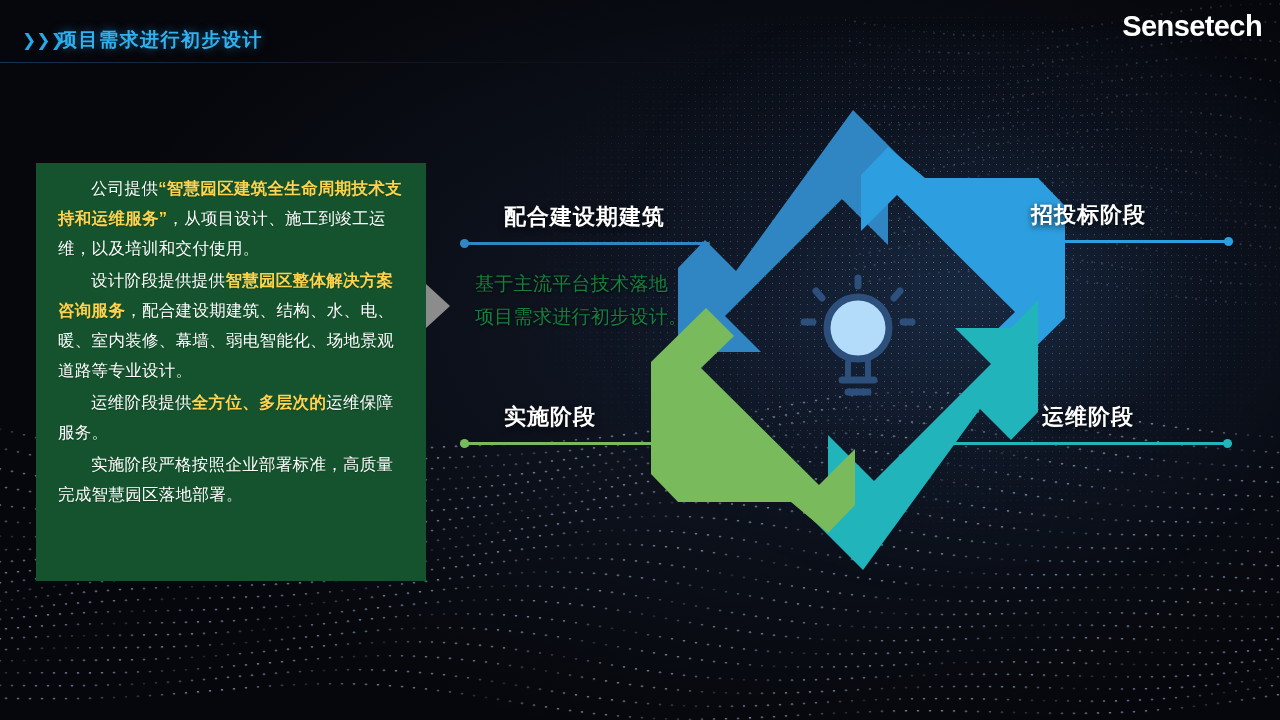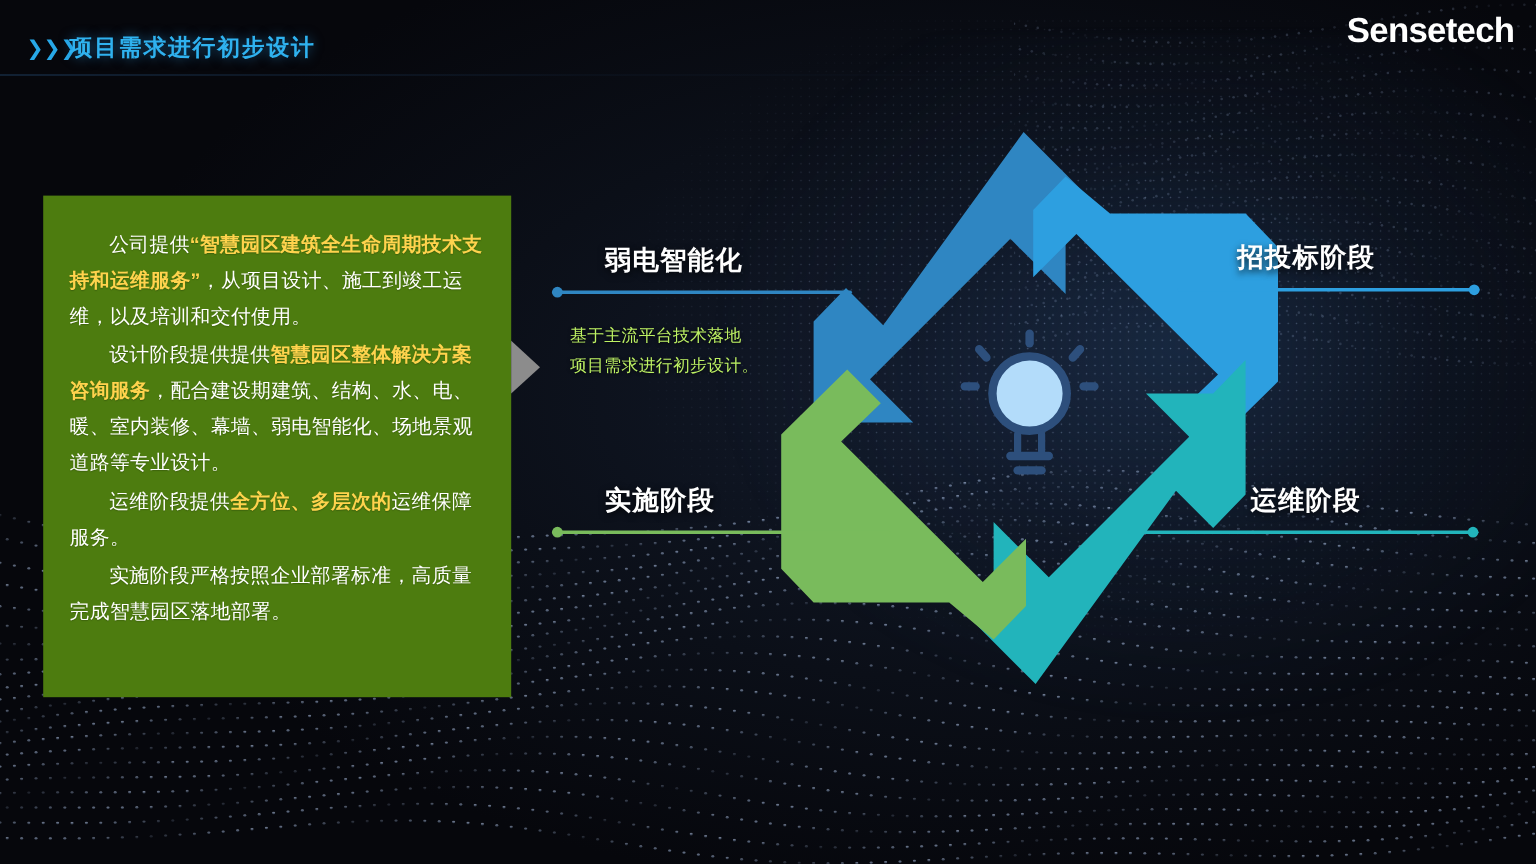--- a/index.html
+++ b/index.html
@@ -52,22 +52,22 @@
   }
   #brand{
     position:absolute; right:18px; top:10px;
     color:#ffffff; font-size:29px; font-weight:700; letter-spacing:-.6px;
     font-family:Liberation Sans, sans-serif;
   }
 
   
   #info-panel{
     position:absolute; left:36px; top:163px; width:390px; height:418px;
-    background:#4d7c0f; color:#ffffff;
-    padding:26px 22px 0 22px;
+    background:#14532d; color:#ffffff;
+    padding:10px 22px 0 22px;
   }
   #panel-pointer{
     position:absolute; left:426px; top:284px;
     width:0; height:0;
     border-top:22px solid transparent;
     border-bottom:22px solid transparent;
     border-left:24px solid #8c8c8c;
   }
   .para{
     font-size:16.5px; line-height:1.82; text-indent:2em;
@@ -83,21 +83,21 @@
     font-size:22px; font-weight:700; color:#ffffff; letter-spacing:1px;
     text-shadow:0 2px 6px rgba(0,0,0,.8);
     white-space:nowrap;
   }
   .stage-rule{ position:relative; height:3px; margin-top:10px; }
   .stage-rule i{ position:absolute; top:0; height:3px; left:0; right:0; display:block; border-radius:2px; }
   .stage-rule b{
     position:absolute; top:-3px; width:9px; height:9px; border-radius:50%;
   }
   .stage-desc{
-    font-size:14px; line-height:1.75; color:#bef264; letter-spacing:.3px;
+    font-size:19px; line-height:1.75; color:#15803d; letter-spacing:.3px;
     margin-top:22px; text-shadow:0 1px 3px rgba(0,0,0,.85);
   }
 
   #stage-consult{ left:460px; top:202px; width:250px; }
   #stage-consult .stage-title{ margin-left:44px; }
   #stage-consult .stage-rule{ width:250px; }
   #stage-consult .stage-rule b{ left:0; }
   #stage-consult .stage-desc{ margin-left:15px; }
 
   #stage-bid{ left:993px; top:200px; width:250px; text-align:left; }
@@ -3302,21 +3302,21 @@
     <line x1="228" y1="292" x2="248" y2="292" stroke-width="7"></line>
     <line x1="238" y1="178" x2="238" y2="186"></line>
     <line x1="196" y1="191" x2="202" y2="198"></line>
     <line x1="280" y1="191" x2="274" y2="198"></line>
     <line x1="184" y1="222" x2="193" y2="222"></line>
     <line x1="292" y1="222" x2="283" y2="222"></line>
   </g>
 </svg>
 
 <div class="stage" id="stage-consult">
-  <div class="stage-title">弱电智能化</div>
+  <div class="stage-title">配合建设期建筑</div>
   <div class="stage-rule">
     <i style="background:#2f86c2"></i>
       <b style="background:#2f86c2"></b>
   </div>
   <div class="stage-desc">基于主流平台技术落地<br>项目需求进行初步设计。</div>
 </div>
 
 <div class="stage" id="stage-bid">
   <div class="stage-title">招投标阶段</div>
   <div class="stage-rule">

